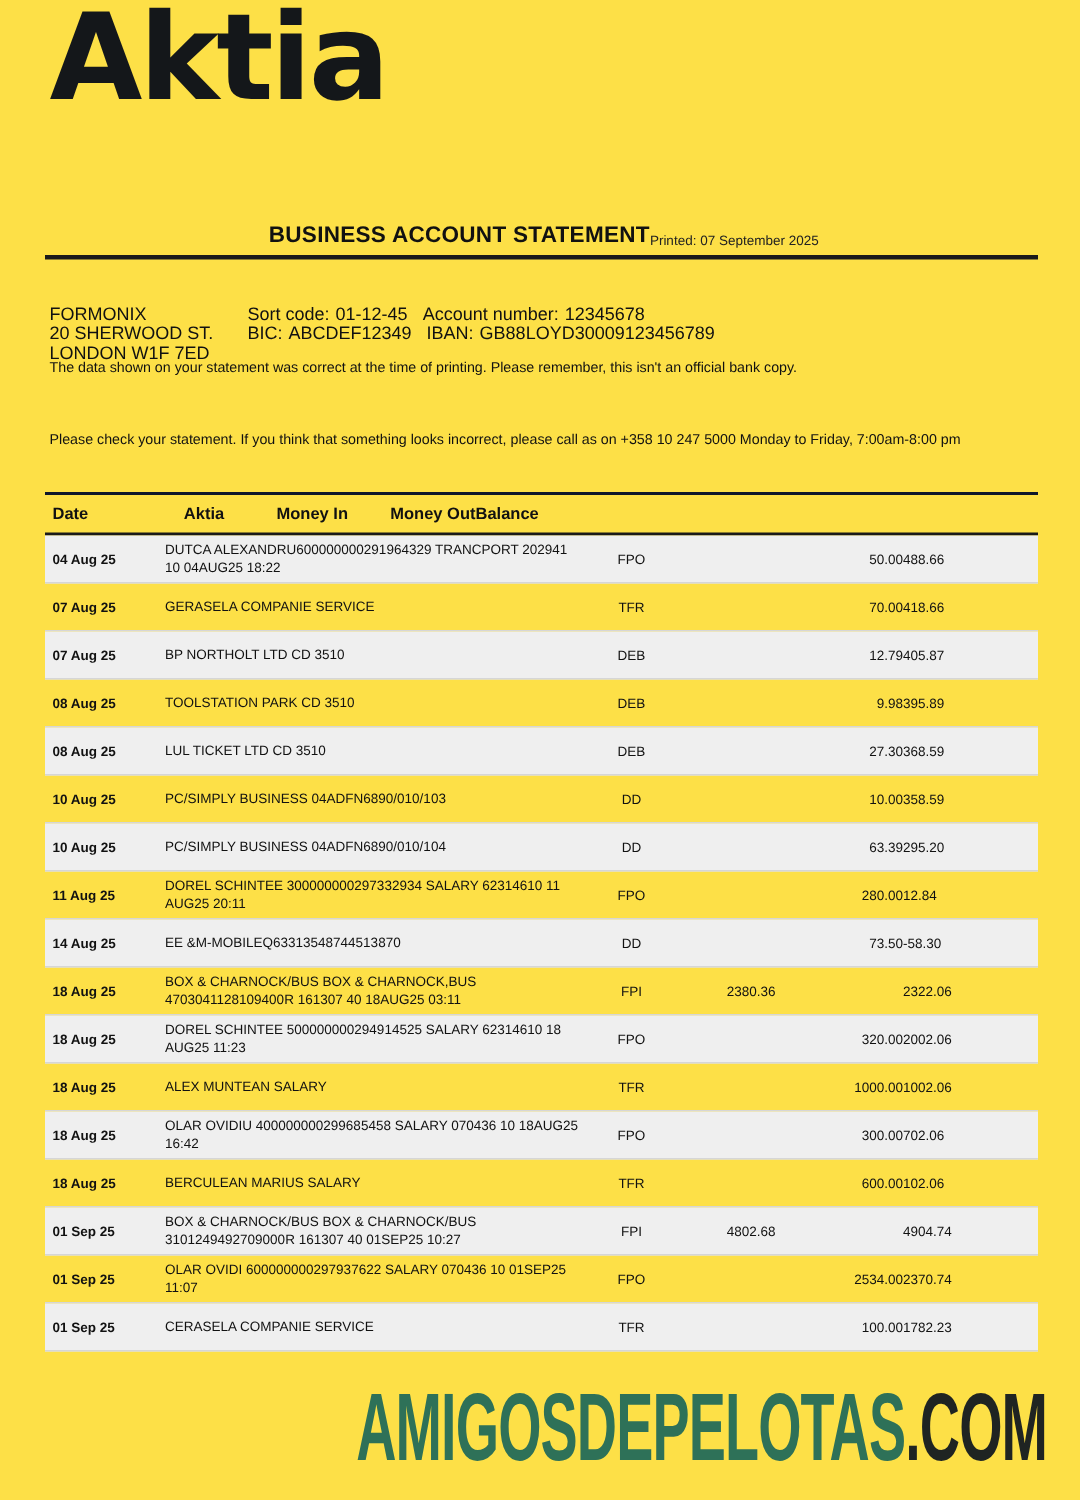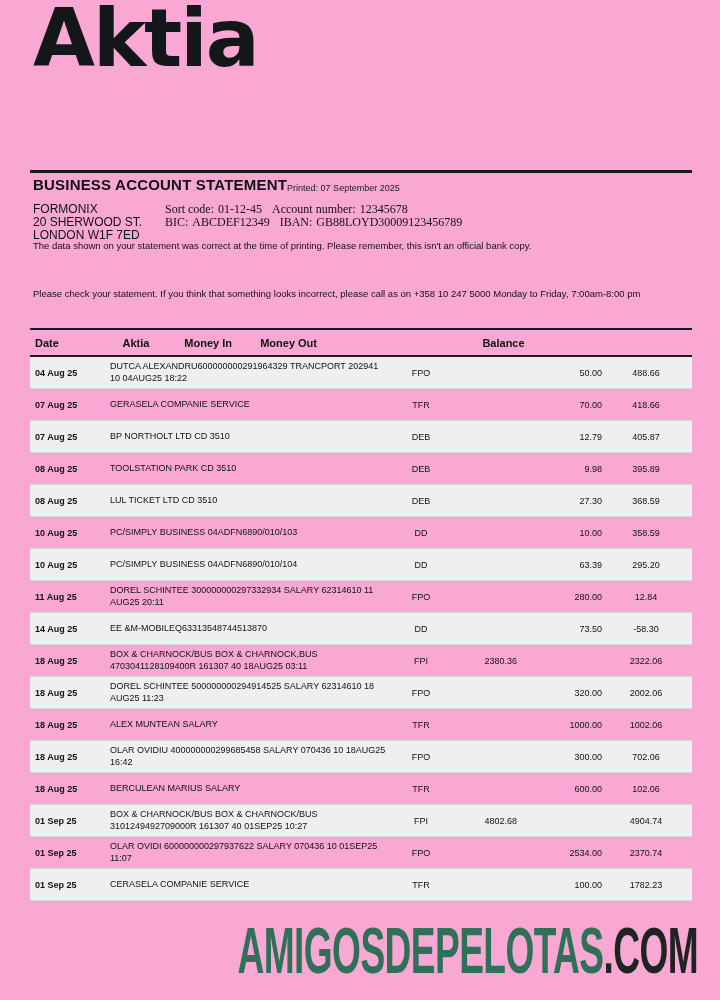--- a/index.html
+++ b/index.html
@@ -1,44 +1,44 @@
 <!DOCTYPE html>
 <html><head>
 <meta charset="utf-8">
 <style>
   * { margin: 0; padding: 0; box-sizing: border-box; }
   html, body { width: 720px; height: 1000px; background: #ffffff; font-family: "Liberation Sans", sans-serif; color: #111; }
-  .page { position: relative; width: 720px; height: 1000px; overflow: hidden; background: #f9a8d4; }
+  .page { position: relative; width: 720px; height: 1000px; overflow: hidden; background: #fde047; }
 
   .logo { position: absolute; left: 33px; top: -8px; font-size: 80px; font-weight: 700; letter-spacing: -2px; color: #14171a; font-family: "DejaVu Sans", "Liberation Sans", sans-serif; }
 
-  .title-row { position: absolute; left: 33px; right: 28px; top: 148px; display: flex; justify-content: flex-start; align-items: flex-end; margin-top: 28px; }
+  .title-row { position: absolute; left: 33px; right: 28px; top: 148px; display: flex; justify-content: center; align-items: flex-end; }
   .doc-title { font-size: 15px; font-weight: 700; letter-spacing: 0.2px; }
   .printed { font-size: 9px; color: #222; }
   .title-rule { position: absolute; left: 30px; right: 28px; top: 170px; height: 3px; background: #1a1a1a; }
 
   .account-block { position: absolute; left: 33px; top: 183px; display: flex; font-size: 12px; line-height: 13px; margin-top: 20px; }
   .holder-col { width: 132px; }
   .codes-col .pair { margin-right: 10px; }
-  .codes-line span { margin-right: 4px; font-family: Liberation Serif, serif; }
+  .codes-line span { margin-right: 4px; }
   .codes-line { white-space: nowrap; }
 
   .notice1 { position: absolute; left: 33px; top: 240px; font-size: 9.5px; }
   .notice2 { position: absolute; left: 33px; top: 288px; font-size: 9.5px; }
 
   .table { position: absolute; left: 30px; right: 28px; top: 328px; }
   .thead { display: flex; align-items: center; border-top: 2px solid #0f172a; border-bottom: 2.5px solid #1a1a1a; height: 29px; font-size: 11px; font-weight: 700; }
   .trow { display: flex; align-items: center; min-height: 32px; border-bottom: 1px solid #d6d6d6; font-size: 9px; padding: 3px 0; }
   .trow:nth-child(odd) { background: #efefef; }
   .c-date { width: 80px; padding-left: 5px; font-weight: 700; }
   .c-desc { width: 285px; line-height: 11.5px; padding-right: 8px; }
   .c-type { width: 52px; text-align: center; }
   .c-in  { width: 70px; text-align: right; }
   .c-out { width: 85px; text-align: right; }
-  .c-bal { flex: 1; text-align: center; padding-right: 2px; }
+  .c-bal { flex: 1; text-align: left; padding-right: 2px; }
   .thead .c-date { font-weight: 700; }
 
   .watermark { position: absolute; right: 22px; bottom: 12px; white-space: nowrap; font-size: 64px; font-weight: 700; letter-spacing: -1px; transform: scaleX(0.58); transform-origin: right bottom; font-family: "Liberation Sans", sans-serif; }
   .watermark .tld { color: #1f2422; }
 </style>
 </head>
 <body>
 
 <div class="page">
 

